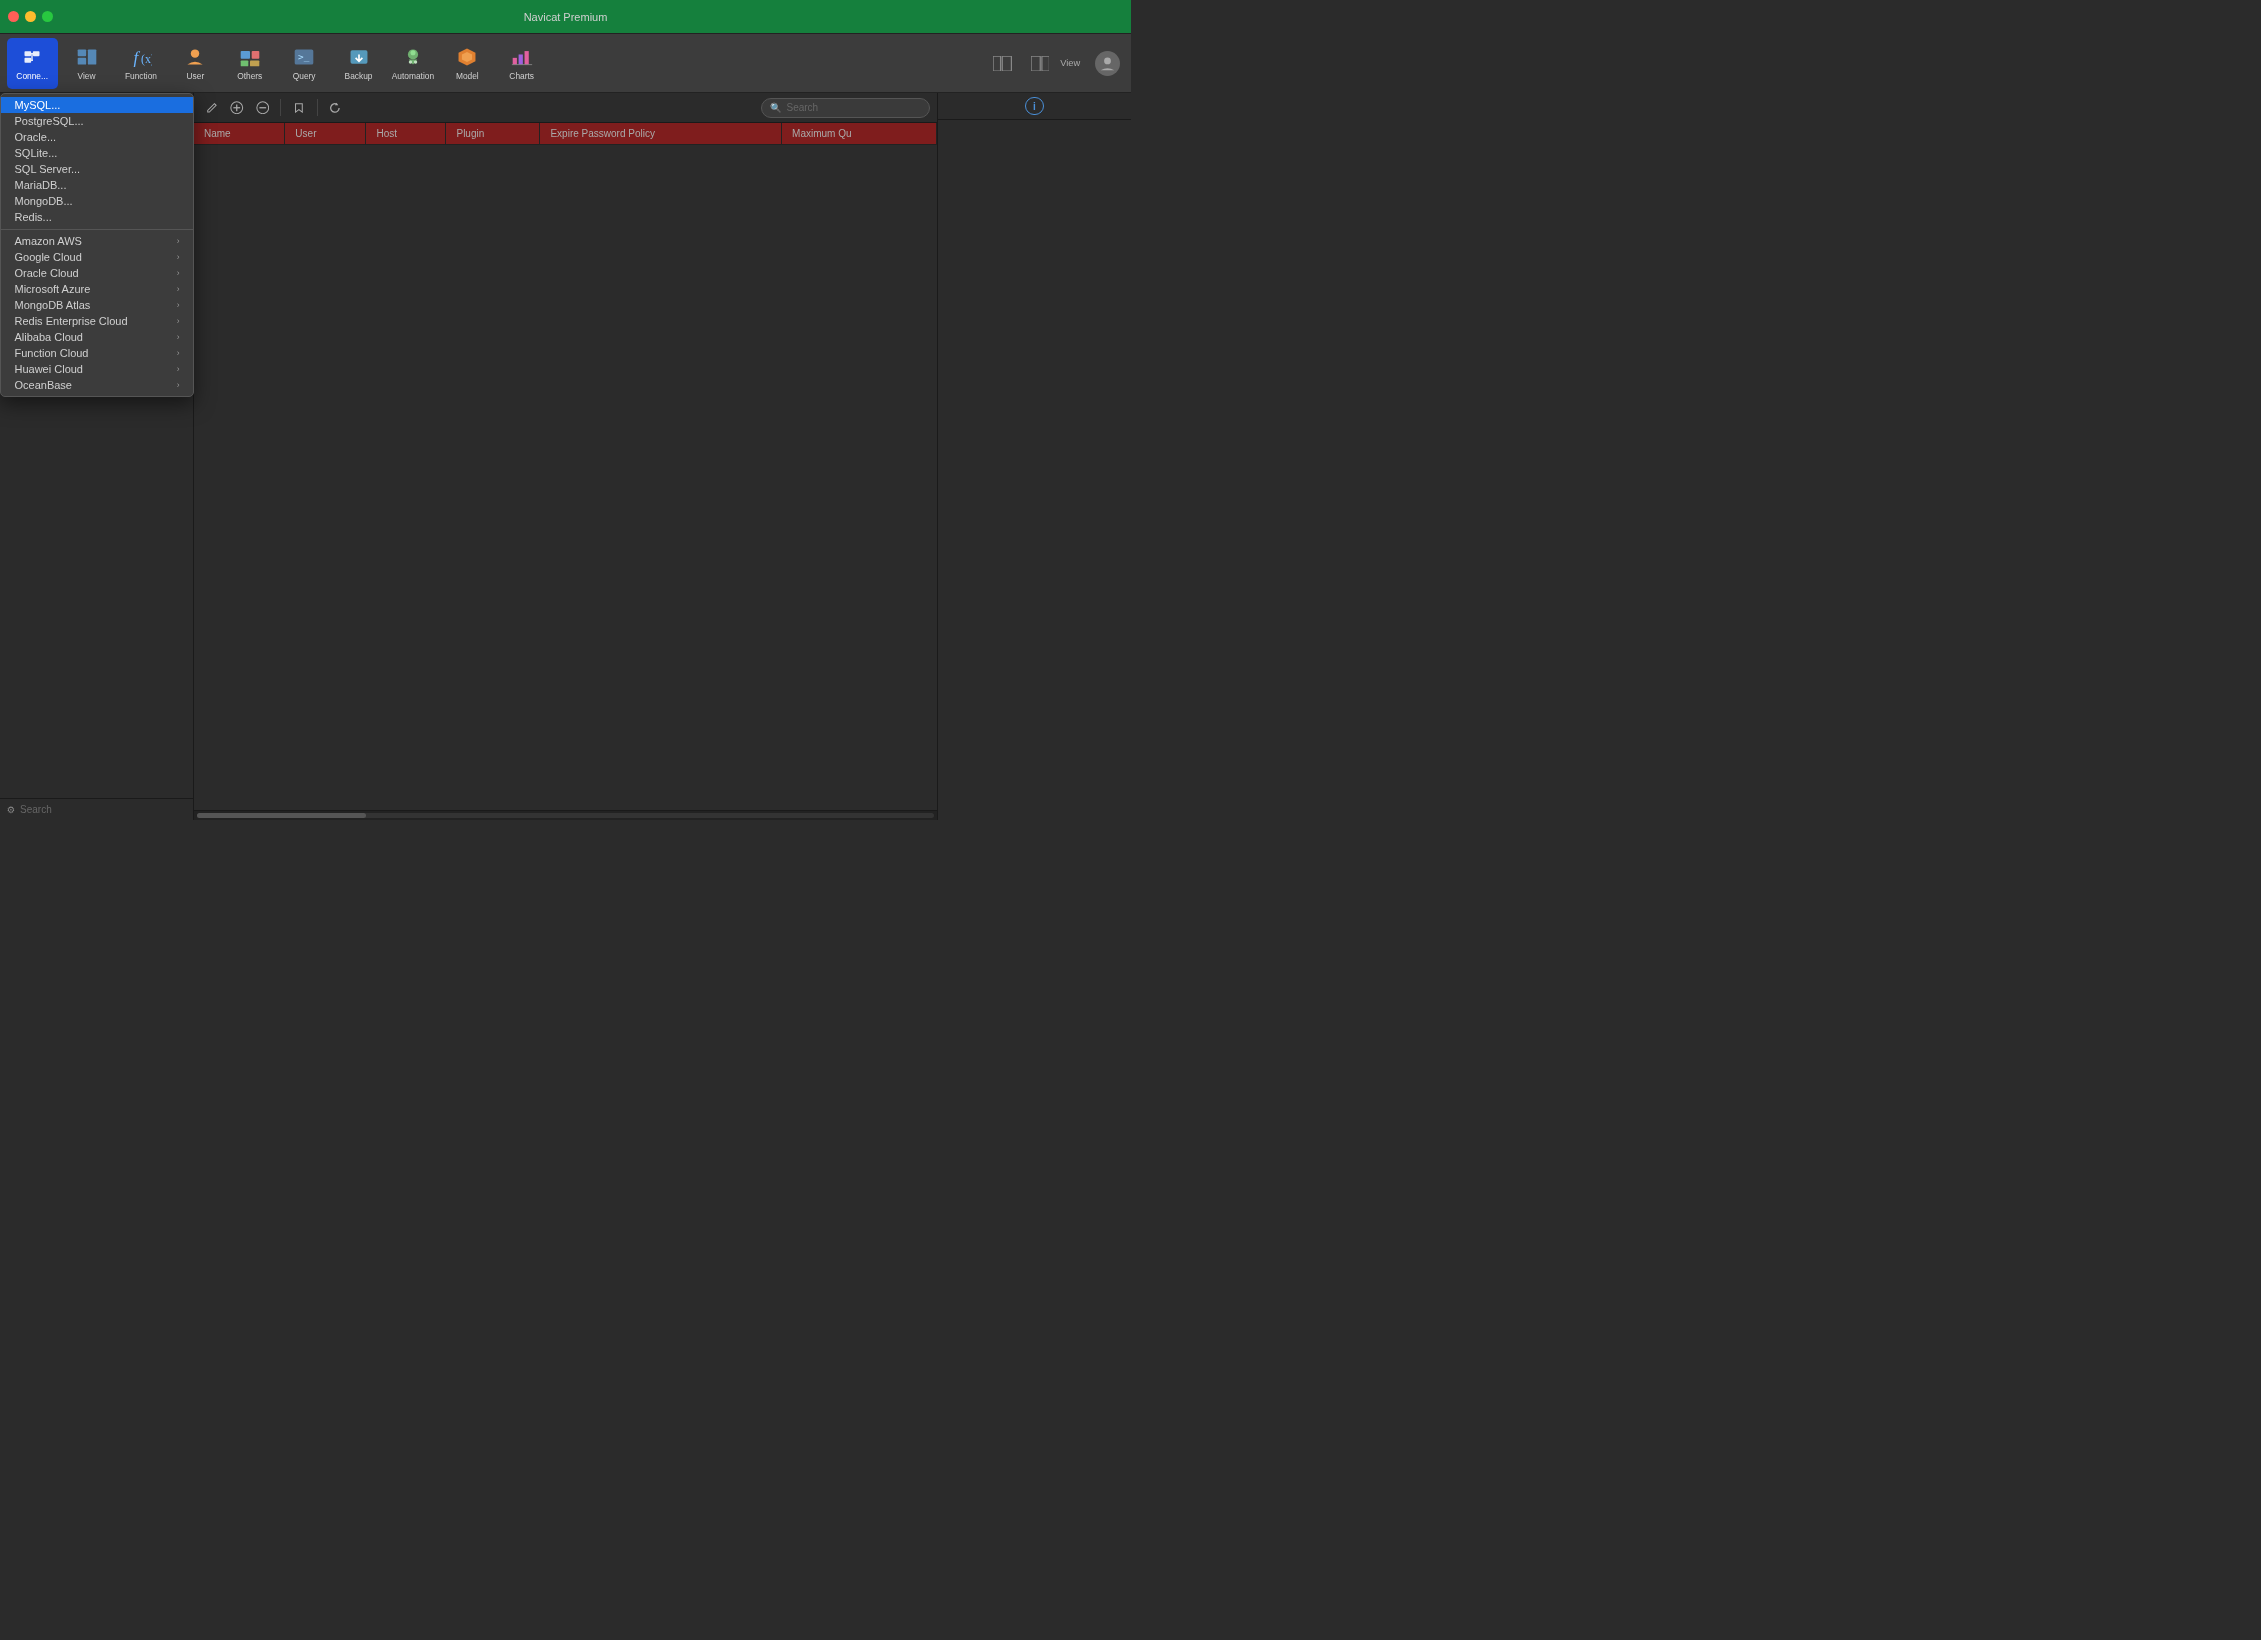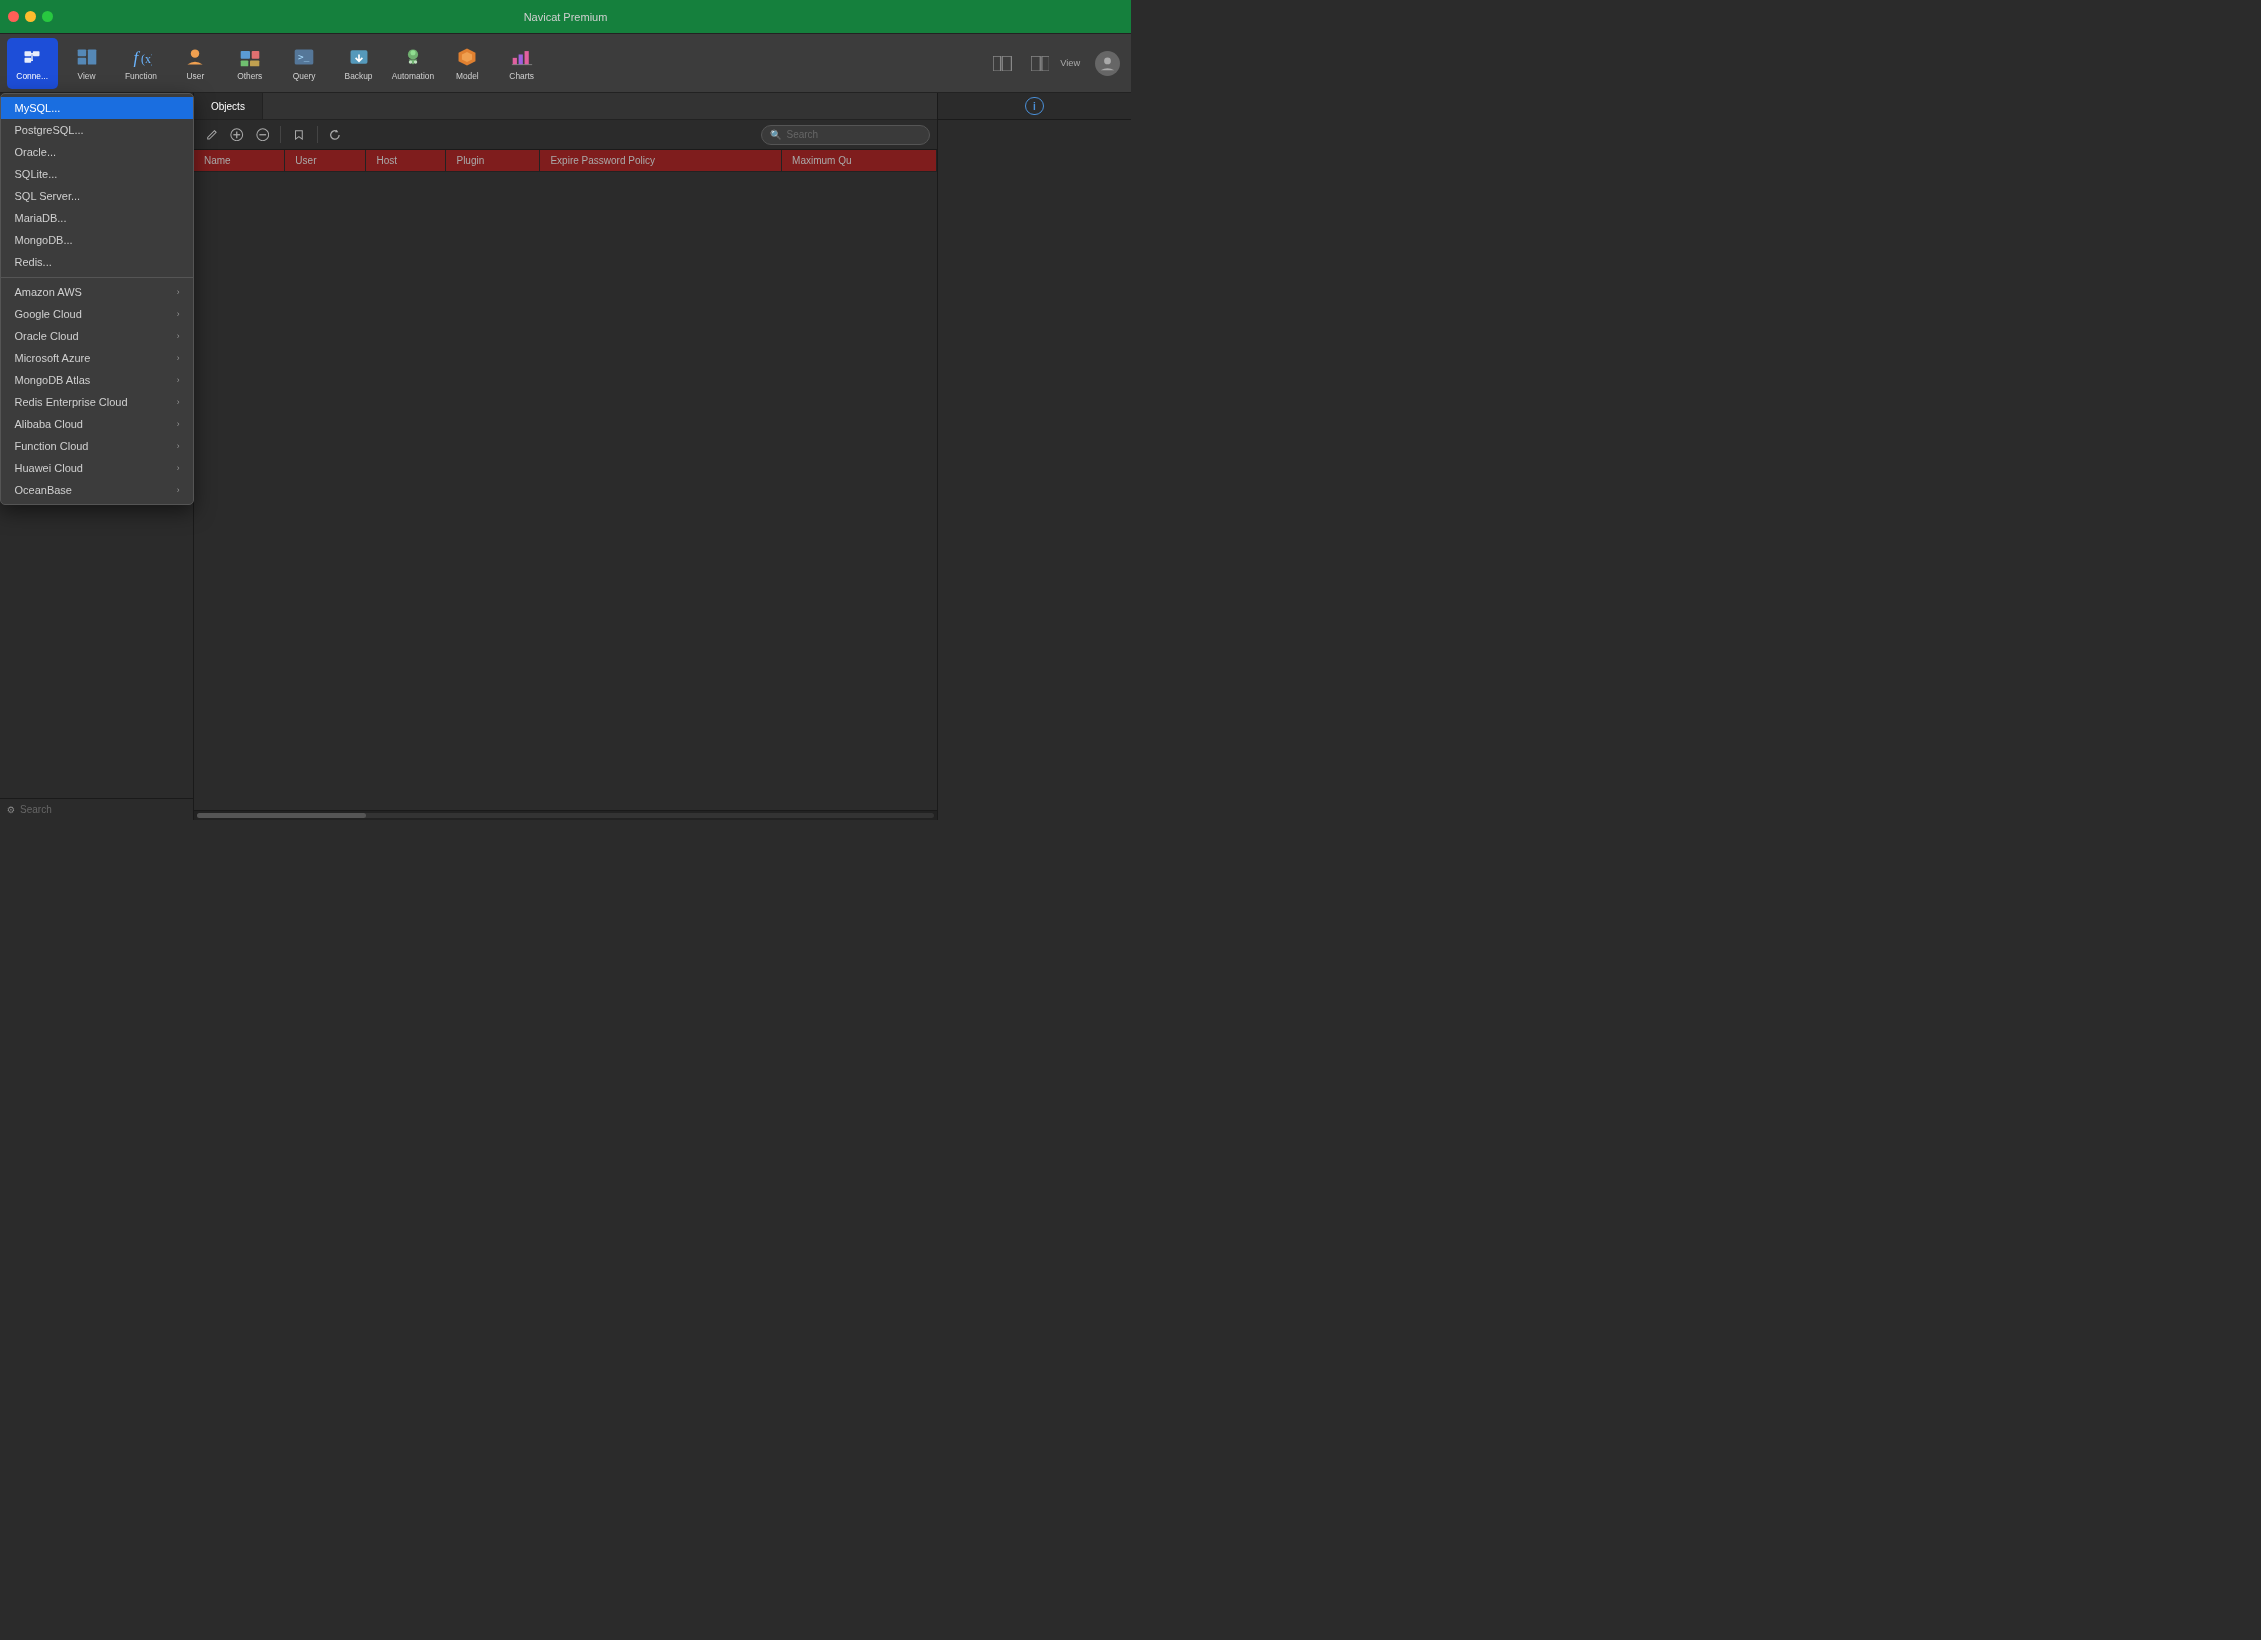--- a/index.html
+++ b/index.html
@@ -107,21 +107,21 @@
       padding: 3.4px 0;
     }
     .dropdown-item {
       padding: 5px 13.5px;
       cursor: pointer;
       display: flex;
       align-items: center;
       justify-content: space-between;
       color: #d0d0d0;
       font-size: 11px;
-      height: 22px;
+      height: 16px;
     }
     .dropdown-item.highlighted { background: #1a6ee0; color: white; }
     .dropdown-divider {
       height: 0.8px;
       background: #555;
       margin: 3.4px 0;
     }
     .chevron { font-size: 8.4px; color: #999; }
 
     
@@ -545,25 +545,20 @@
     </div>
 
     <div class="sidebar-bottom">
       <span class="sidebar-search-icon">⚙</span>
       <input class="sidebar-search-input" type="text" placeholder="Search" style="">
     </div>
   </div>
 
   <div class="content">
 
-    <div class="tab-bar">
-      <div class="tab active">
-        <span>Objects</span>
-      </div>
-    </div>
 
     <div class="content-toolbar">
       <div class="ct-btn">
         <svg width="11.8" height="11.8" viewBox="0 0 14 14" fill="none">
           <path d="M10 2 L12 4 L4 12 L2 12 L2 10 Z" stroke="#aaa" stroke-width="1.2" fill="none"></path>
         </svg>
       </div>
       <div class="ct-btn">
         <svg width="13.5" height="13.5" viewBox="0 0 16 16" fill="none">
           <circle cx="8" cy="8" r="7" stroke="#aaa" stroke-width="1.2"></circle>

